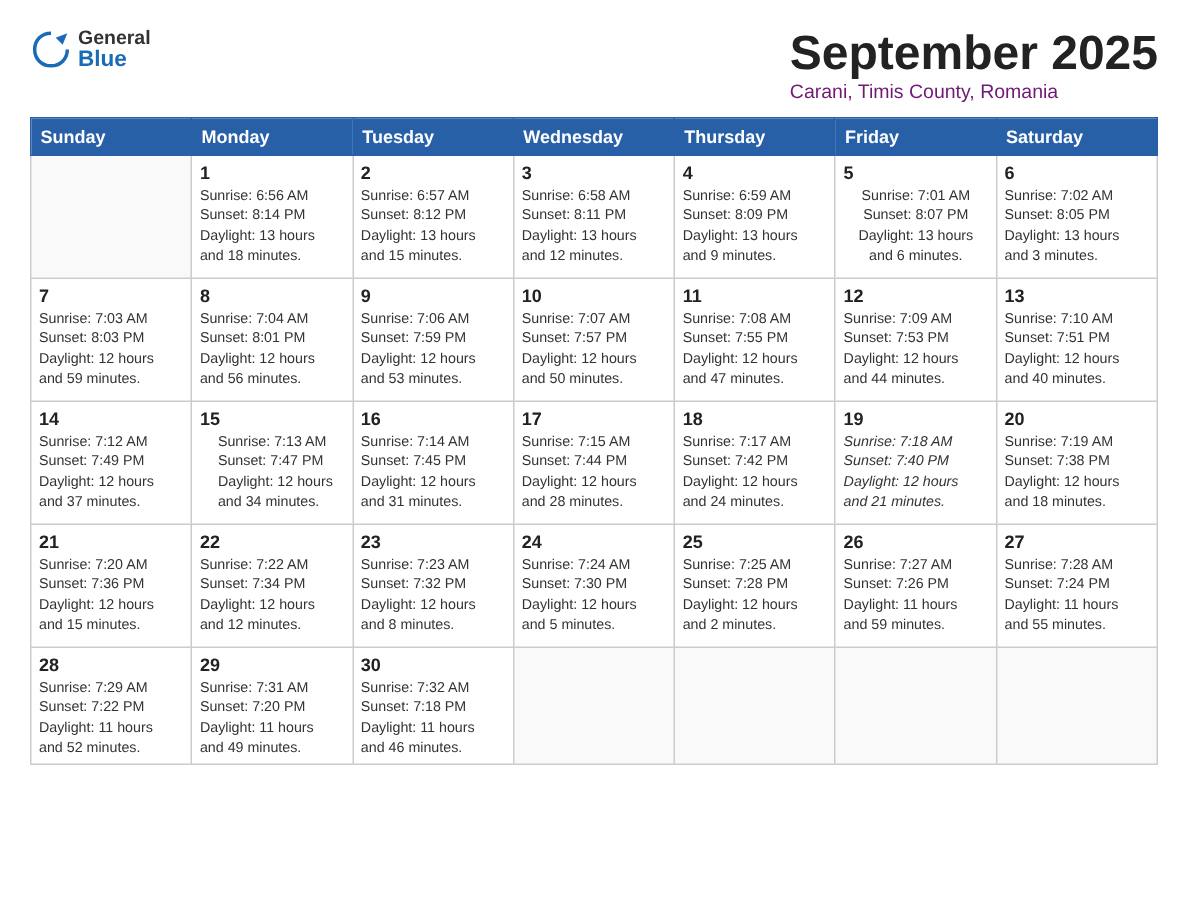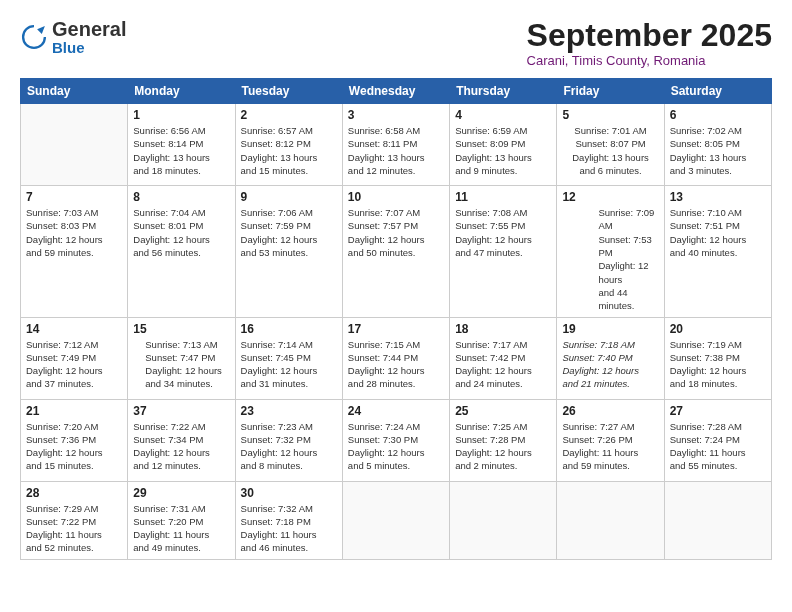--- a/index.html
+++ b/index.html
@@ -26,21 +26,21 @@
       display: flex;
       align-items: center;
       gap: 4px;
     }
     .logo-text {
       display: flex;
       flex-direction: column;
       line-height: 1.1;
     }
     .logo-general {
-      font-size: 20px;
+      font-size: 13px;
       font-weight: bold;
       color: #333;
     }
     .logo-blue {
       font-size: 15px;
       font-weight: bold;
       color: #1a6bb5;
     }
     .logo-icon {
       width: 28px;
@@ -208,21 +208,21 @@
           </td>
           <td>
             <span class="day-num">11</span>
             <div class="day-info" style="white-space: pre-line;">Sunrise: 7:08 AM
 Sunset: 7:55 PM
 Daylight: 12 hours
 and 47 minutes.</div>
           </td>
           <td>
             <span class="day-num">12</span>
-            <div class="day-info" style="white-space: pre-line; margin-left: 36px;">Sunrise: 7:09 AM
+            <div class="day-info" style="white-space: pre-line;">Sunrise: 7:09 AM
 Sunset: 7:53 PM
 Daylight: 12 hours
 and 44 minutes.</div>
           </td>
           <td>
             <span class="day-num">13</span>
             <div class="day-info" style="white-space: pre-line;">Sunrise: 7:10 AM
 Sunset: 7:51 PM
 Daylight: 12 hours
 and 40 minutes.</div>
@@ -281,21 +281,21 @@
         </tr>
         <tr>
           <td>
             <span class="day-num">21</span>
             <div class="day-info" style="white-space: pre-line;">Sunrise: 7:20 AM
 Sunset: 7:36 PM
 Daylight: 12 hours
 and 15 minutes.</div>
           </td>
           <td>
-            <span class="day-num">37</span>
+            <span class="day-num">22</span>
             <div class="day-info" style="white-space: pre-line;">Sunrise: 7:22 AM
 Sunset: 7:34 PM
 Daylight: 12 hours
 and 12 minutes.</div>
           </td>
           <td>
             <span class="day-num">23</span>
             <div class="day-info" style="white-space: pre-line;">Sunrise: 7:23 AM
 Sunset: 7:32 PM
 Daylight: 12 hours

